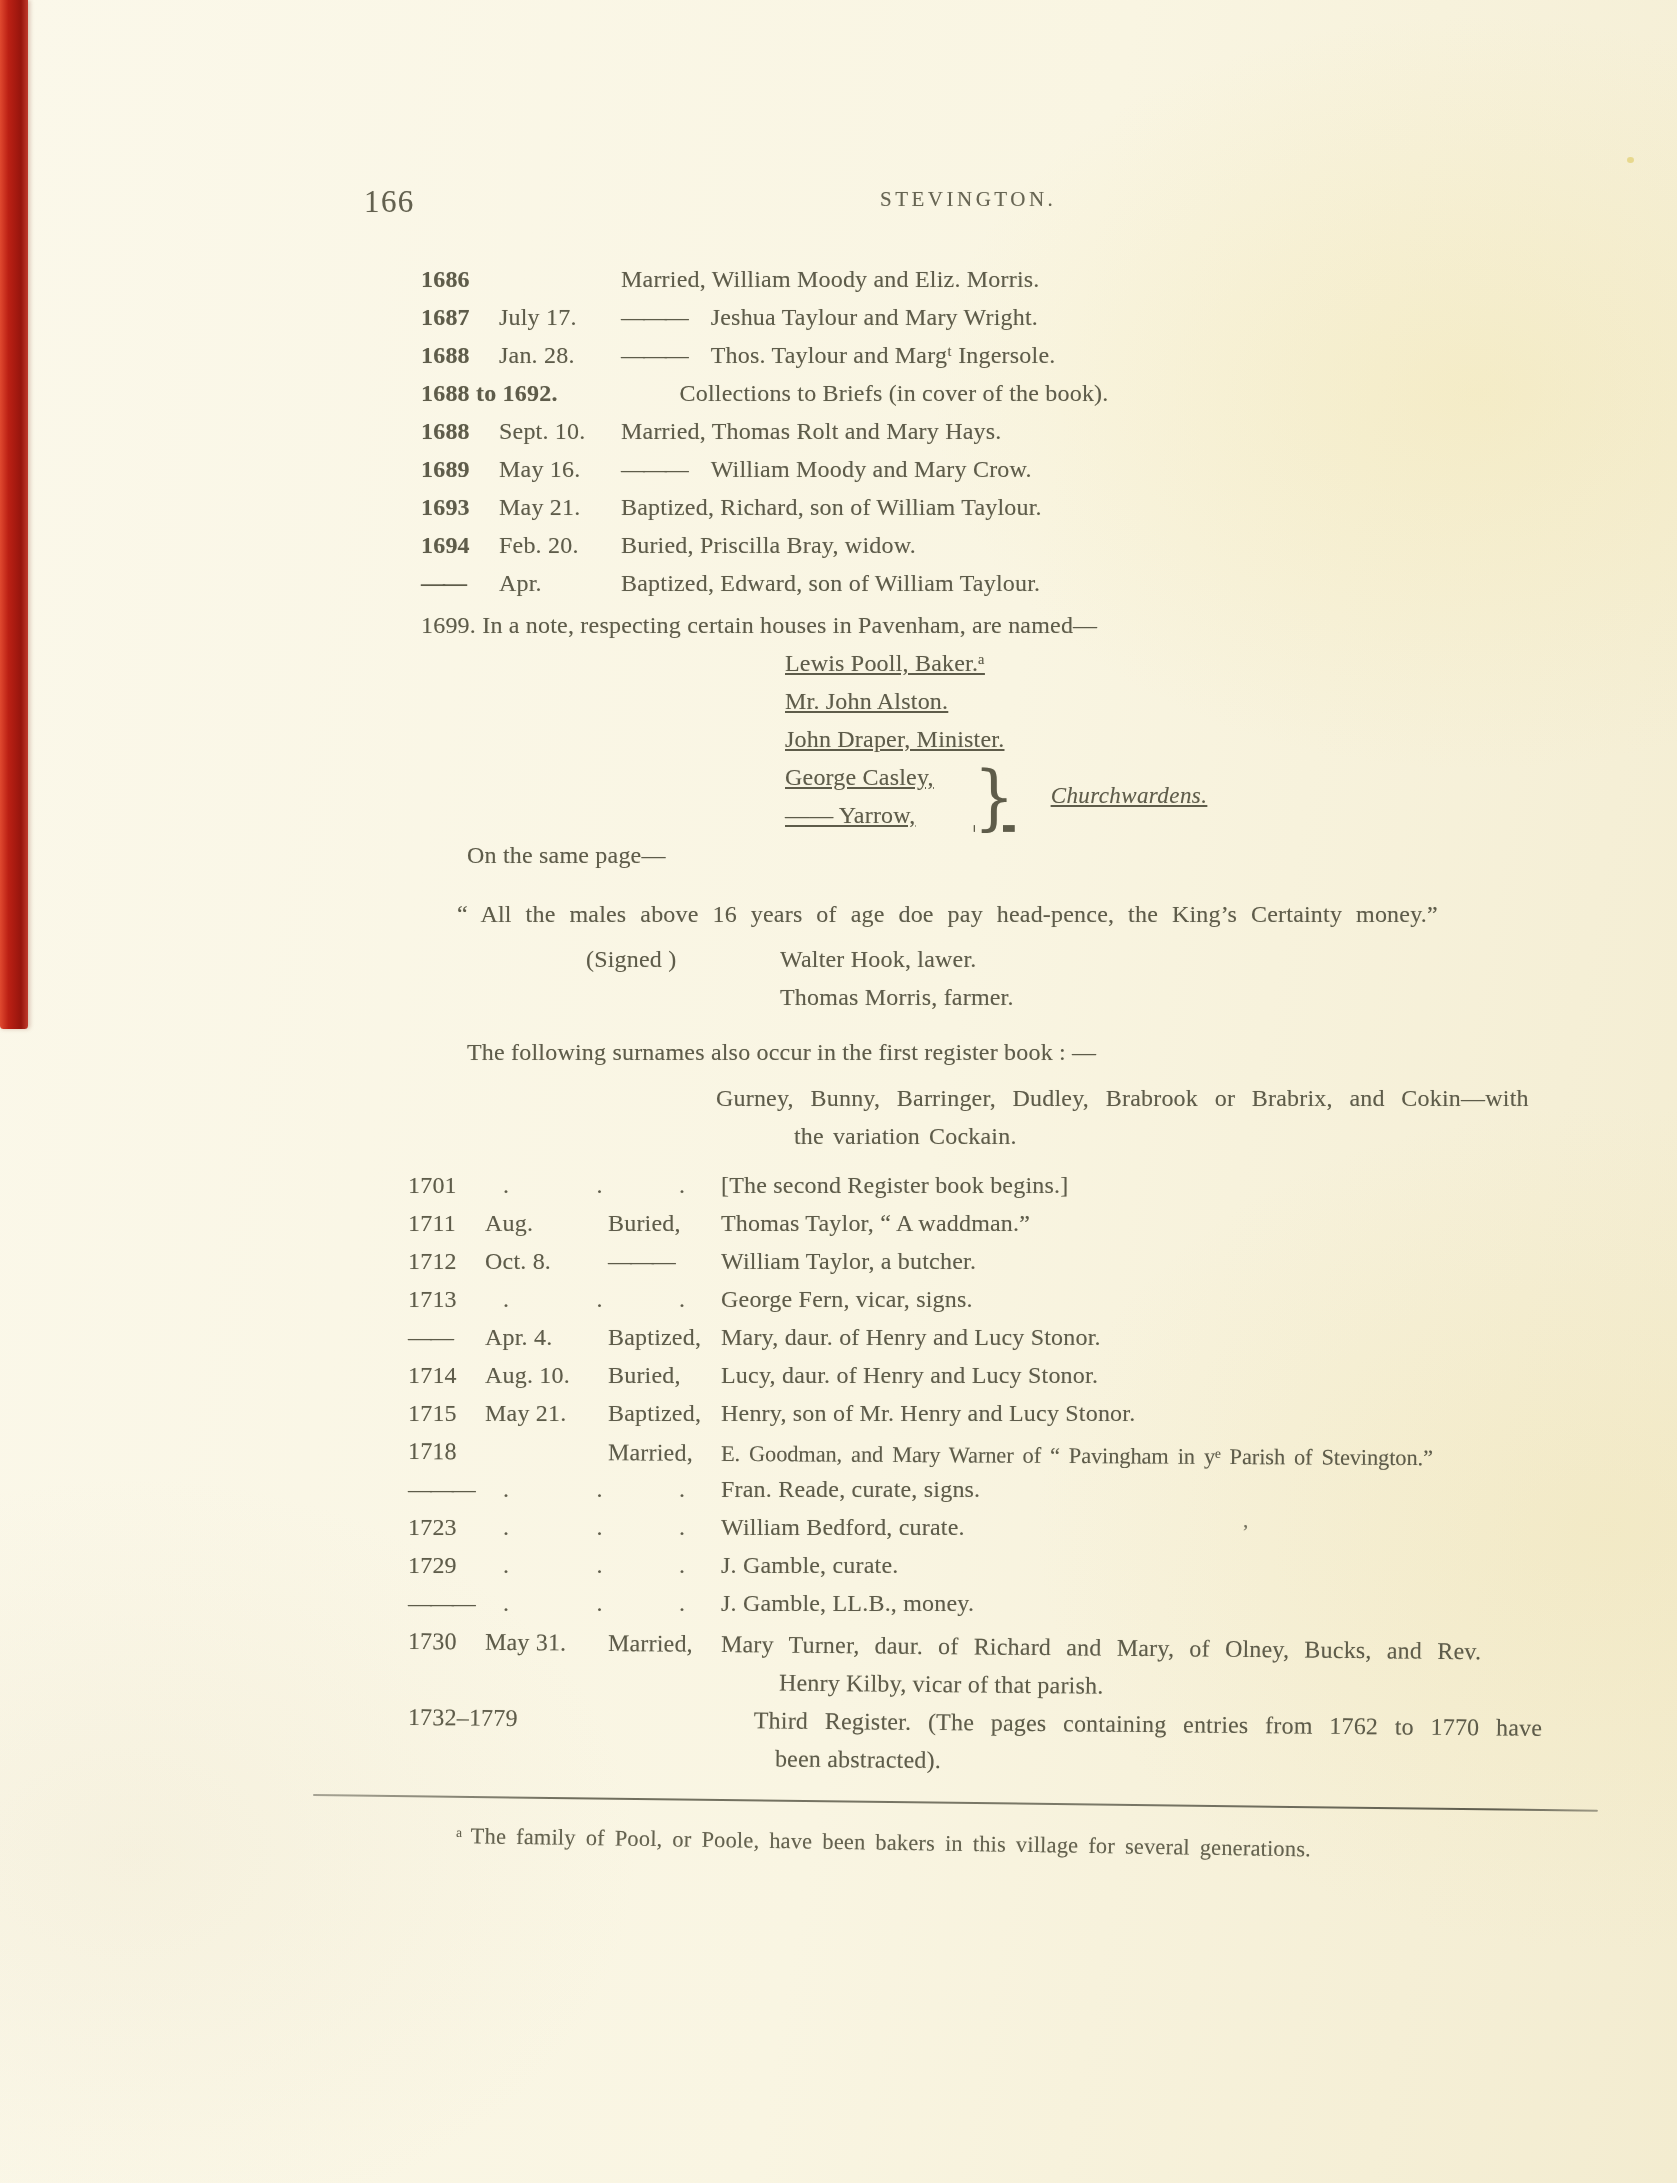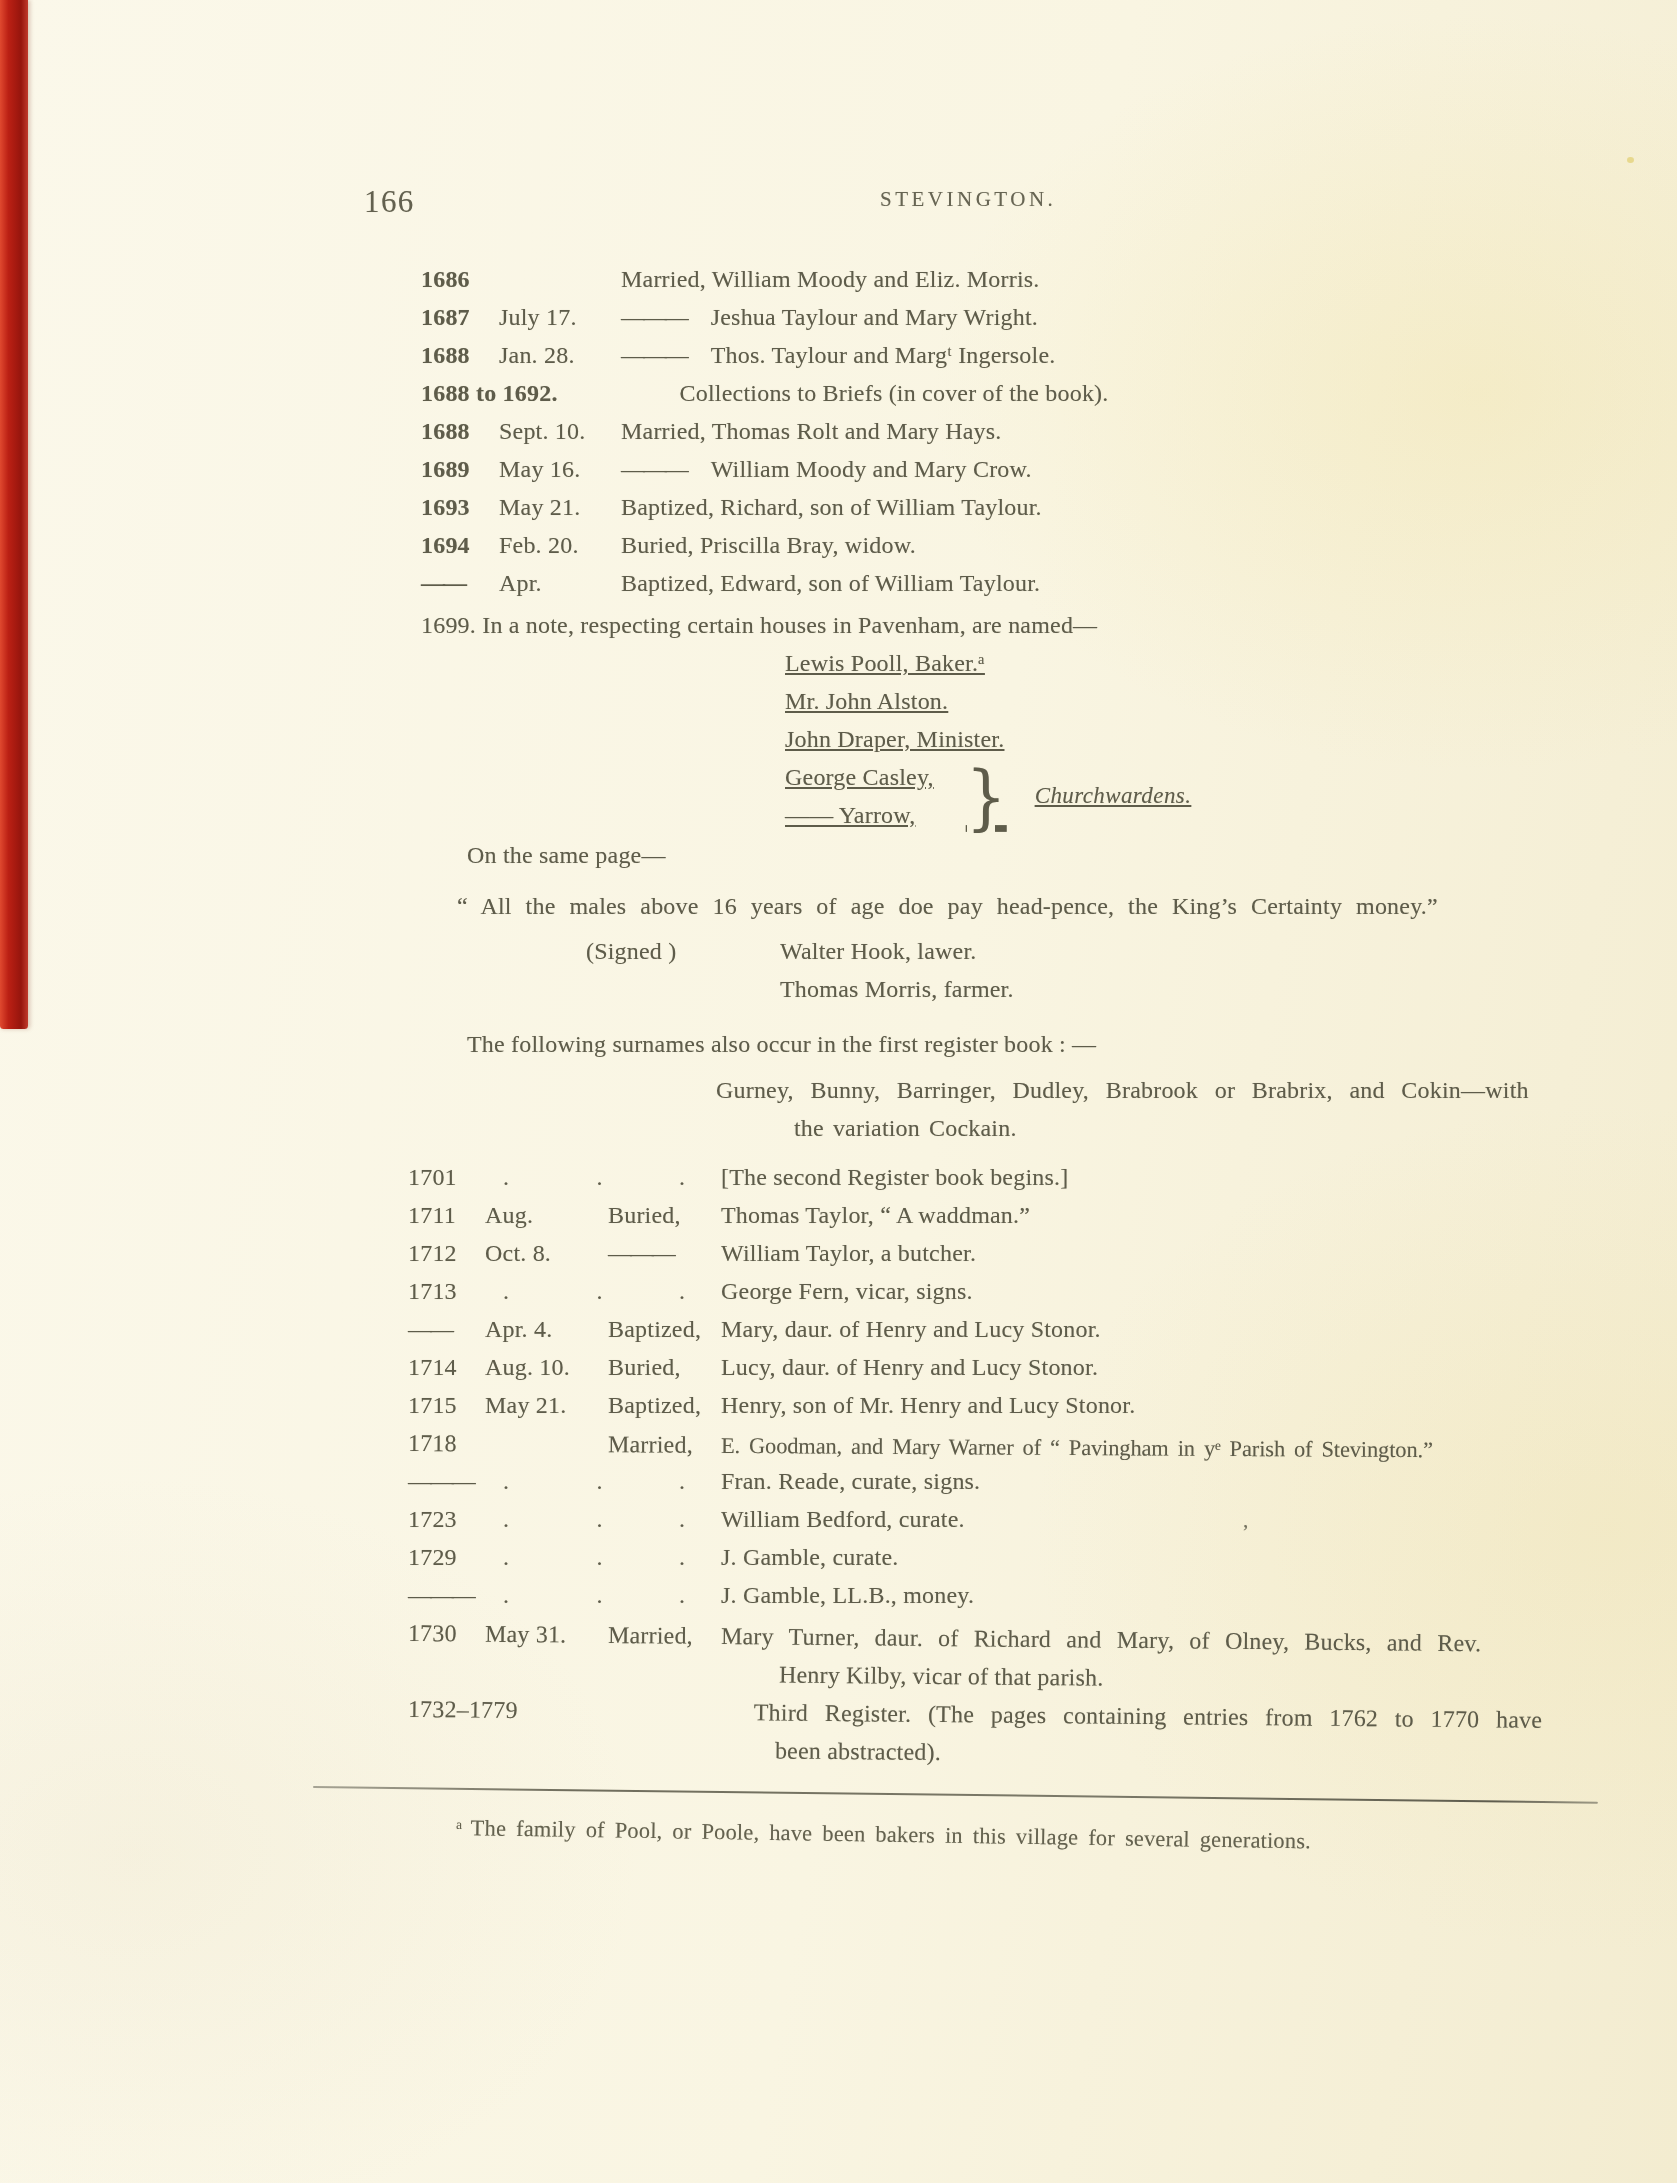--- a/index.html
+++ b/index.html
@@ -36,27 +36,27 @@
   .r{display:flex;align-items:baseline;}
   
   .blockA{margin-left:421px;margin-top:45px;}
   .blockA .y{flex:0 0 78px;white-space:nowrap;font-weight:bold;}
   .blockA .d{flex:0 0 122px;white-space:nowrap;}
   .blockA .dash:not(:empty){margin-right:24px;}
   .dashline{letter-spacing:-2.1px;}
   
   .note1699{margin-left:421px;margin-top:4.2px;}
   .names{margin-left:785px;text-decoration:underline;}
-  .wardens{display:flex;align-items:center;height:76px;}
+  .wardens{display:flex;align-items:center;height:76px;gap:8px;}
   .wcol .line{height:38px;}
   .brace{font-family:"DejaVu Serif",serif;font-size:64px;font-weight:400;
          transform:scaleY(1.12);margin-left:32px;color:#5e5c4a;line-height:70px;}
   .wlabel{font-style:italic;margin-left:28px;font-size:23px;letter-spacing:0.4px;}
   .samepage{margin-left:467px;margin-top:1.4px;}
-  .quote{margin-left:457px;margin-top:13px;word-spacing:7.7px;}
+  .quote{margin-left:457px;margin-top:21px;word-spacing:7.7px;}
   .signed{display:flex;margin-left:586px;margin-top:7px;}
   .siglabel{flex:0 0 194px;line-height:38px;}
   .following{margin-left:467px;margin-top:17px;}
   .gurney{margin-left:716px;margin-top:8.4px;word-spacing:10.5px;}
   .gurney .l2{text-indent:78px;word-spacing:2.8px;}
   
   .blockB{margin-left:408px;margin-top:11.2px;}
   .blockB .y{flex:0 0 77px;white-space:nowrap;}
   .blockB .d{flex:0 0 123px;box-sizing:border-box;white-space:nowrap;}
   .blockB .a{flex:0 0 113px;box-sizing:border-box;white-space:nowrap;}

